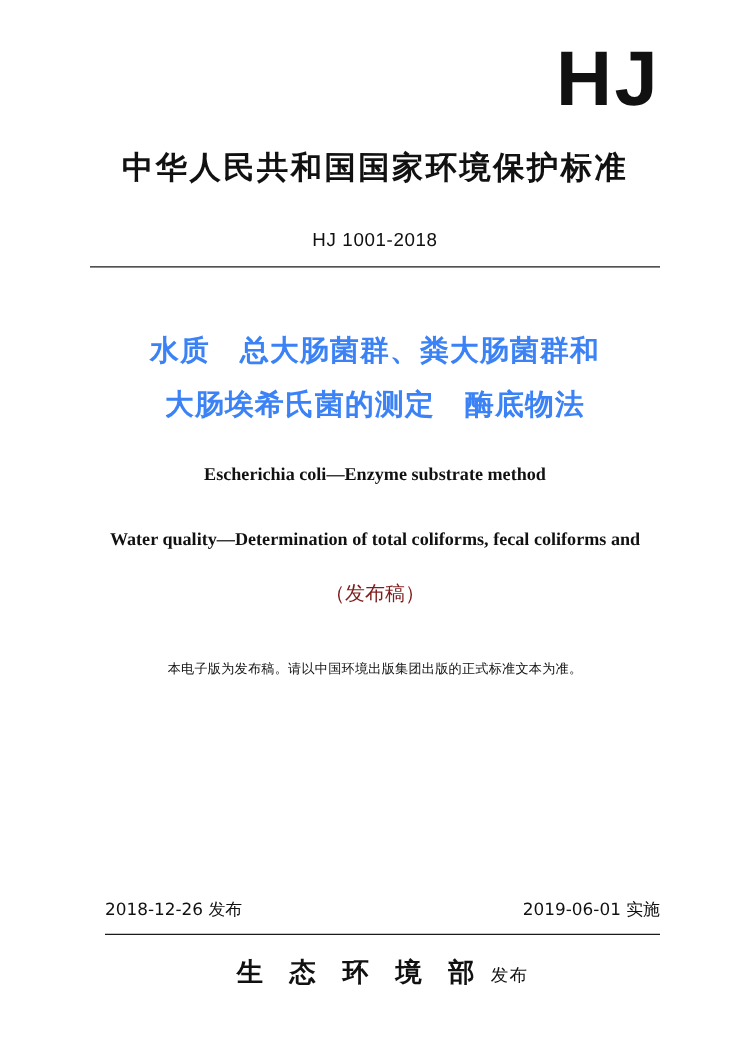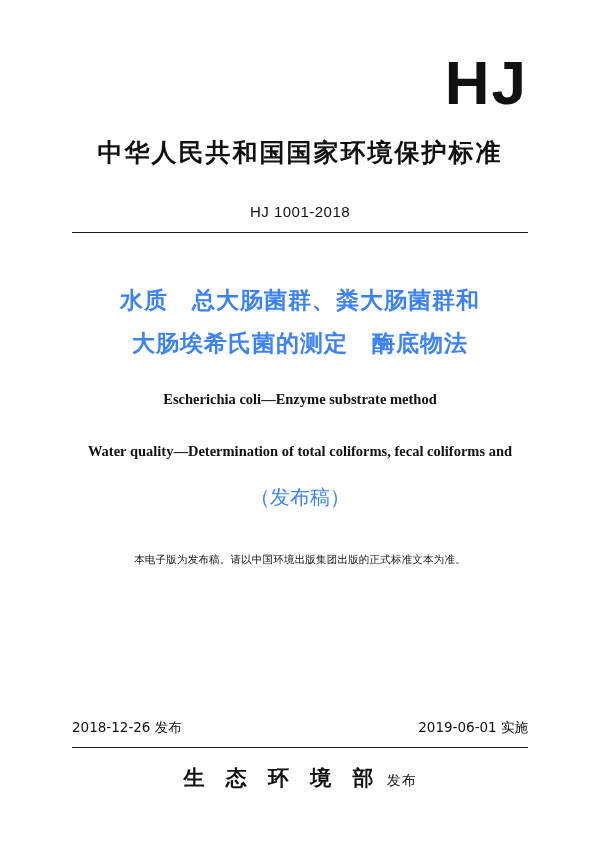--- a/index.html
+++ b/index.html
@@ -23,21 +23,21 @@
   }
 
   
   .hj-logo {
     text-align: right;
     font-family: "Liberation Sans", sans-serif;
     font-weight: bold;
     font-size: 62px;
     letter-spacing: 2px;
     line-height: 1;
-    padding-top: 52px;
+    padding-top: 33px;
     color: #111;
   }
   .nat-title {
     text-align: center;
     font-family: Liberation Mono, monospace;
     font-weight: bold;
     font-size: 25px;
     letter-spacing: 2px;
     margin-top: 22px;
     color: #111;
@@ -72,37 +72,37 @@
   .en-title {
     font-family: "Liberation Serif", serif;
     font-weight: bold;
     font-size: 14.5px;
     line-height: 2.2;
     margin-top: 20px;
     color: #111;
   }
   .draft-mark {
     font-family: "DejaVu Sans", sans-serif;
-    font-size: 20px;
+    font-size: 16px;
     margin-top: 16px;
-    color: #3b82f6;
+    color: #7f1d1d;
   }
   .note {
     font-family: Liberation Mono, monospace;
     font-size: 10.5px;
     margin-top: 42px;
     text-align: center;
     color: #111;
     letter-spacing: 0.2px;
   }
 
   
   .footer {
     position: absolute;
-    left: 72px;
+    left: 84px;
     right: 72px;
     bottom: 58px;
   }
   .dates {
     display: flex;
     justify-content: space-between;
     align-items: baseline;
     font-family: "DejaVu Sans", sans-serif;
     font-size: 13.5px;
     color: #111;

